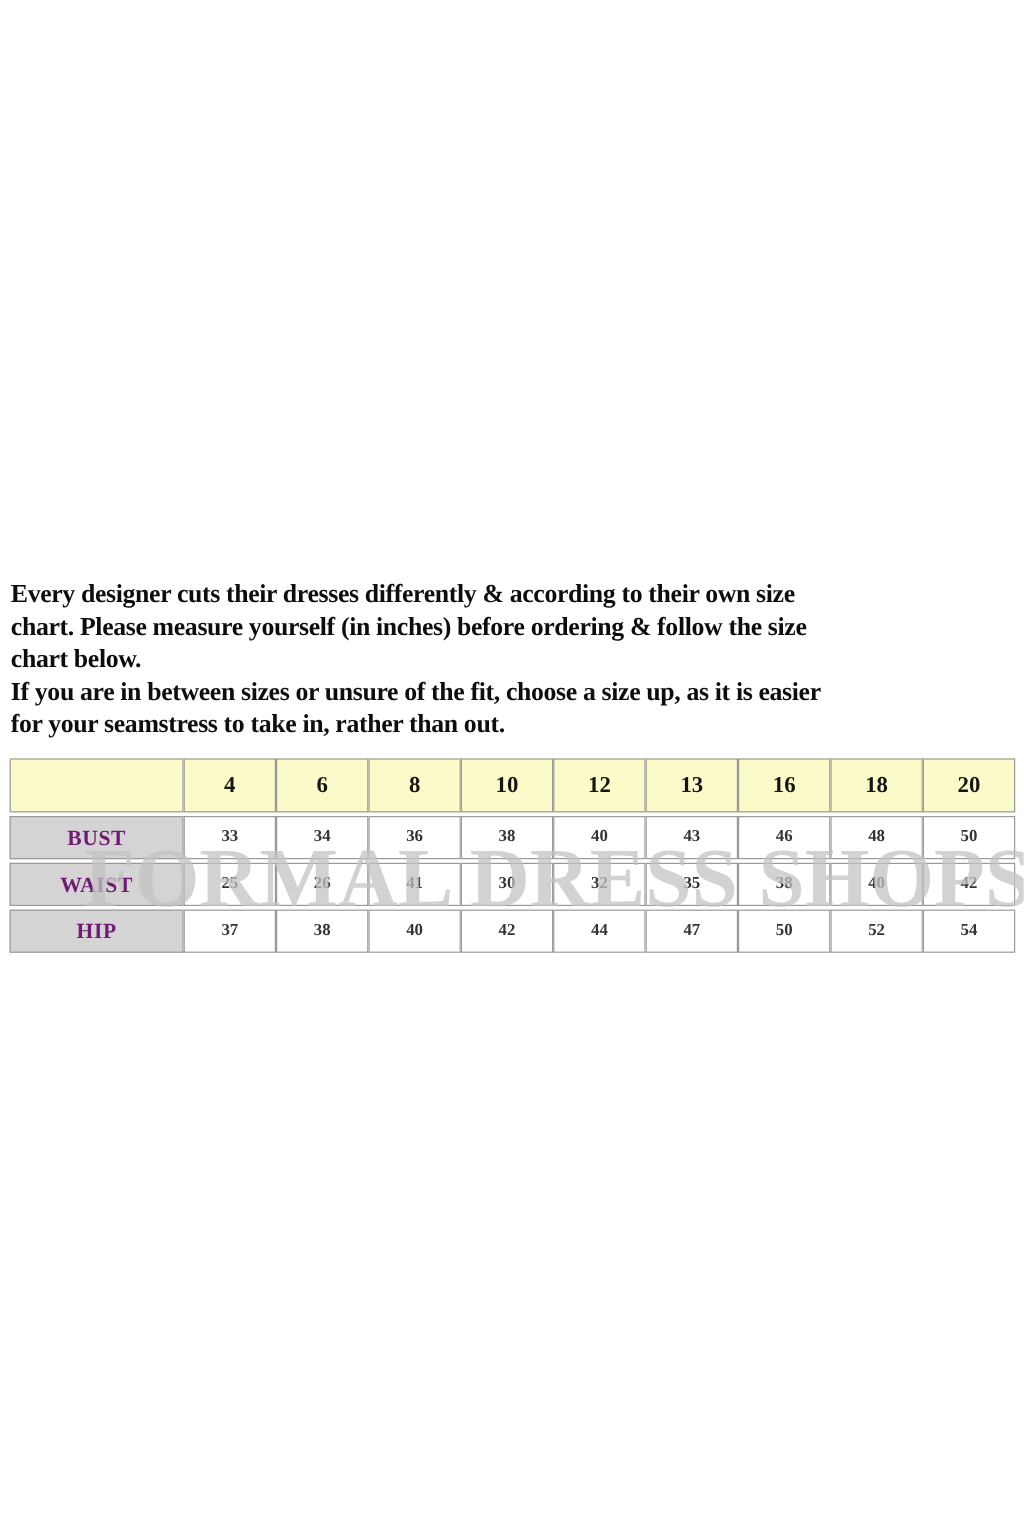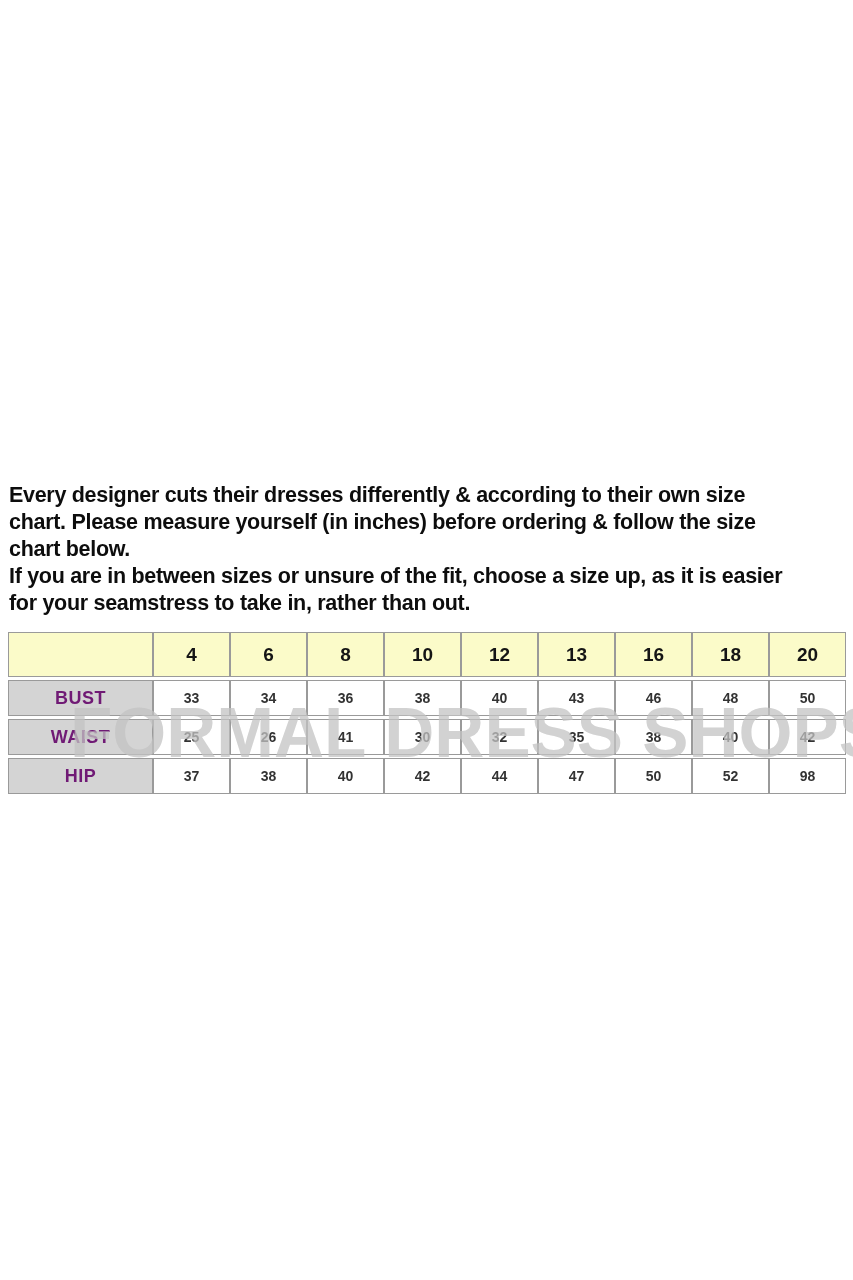--- a/index.html
+++ b/index.html
@@ -3,21 +3,21 @@
 <meta charset="utf-8">
 <style>
   * { margin: 0; padding: 0; box-sizing: border-box; }
   html, body {
     width: 853px; height: 1280px;
     background: #ffffff;
     font-family: "Liberation Sans", "DejaVu Sans", sans-serif;
     position: relative;
     overflow: hidden;
   }
-  .page { position: absolute; inset: 0; }
+  .page { position: absolute; inset: 0; font-family: Liberation Serif, serif; }
 
   
   .intro {
     position: absolute;
     top: 482px; left: 9px; right: 6px;
     font-weight: 700;
     font-size: 21.5px;
     line-height: 27px;
     letter-spacing: -0.3px;
     color: #0d0d0d;
@@ -130,20 +130,20 @@
           <tr class="measure-row">
     <th class="row-label">HIP</th>
   <td class="value-cell">37</td>
             <td class="value-cell">38</td>
             <td class="value-cell">40</td>
             <td class="value-cell">42</td>
             <td class="value-cell">44</td>
             <td class="value-cell">47</td>
             <td class="value-cell">50</td>
             <td class="value-cell">52</td>
-            <td class="value-cell">98</td>
+            <td class="value-cell">54</td>
           </tr>
         </tbody>
     </table>
     <div class="watermark">FORMAL DRESS SHOPS</div>
   </div>
 
 </div>
 
 </body></html>

